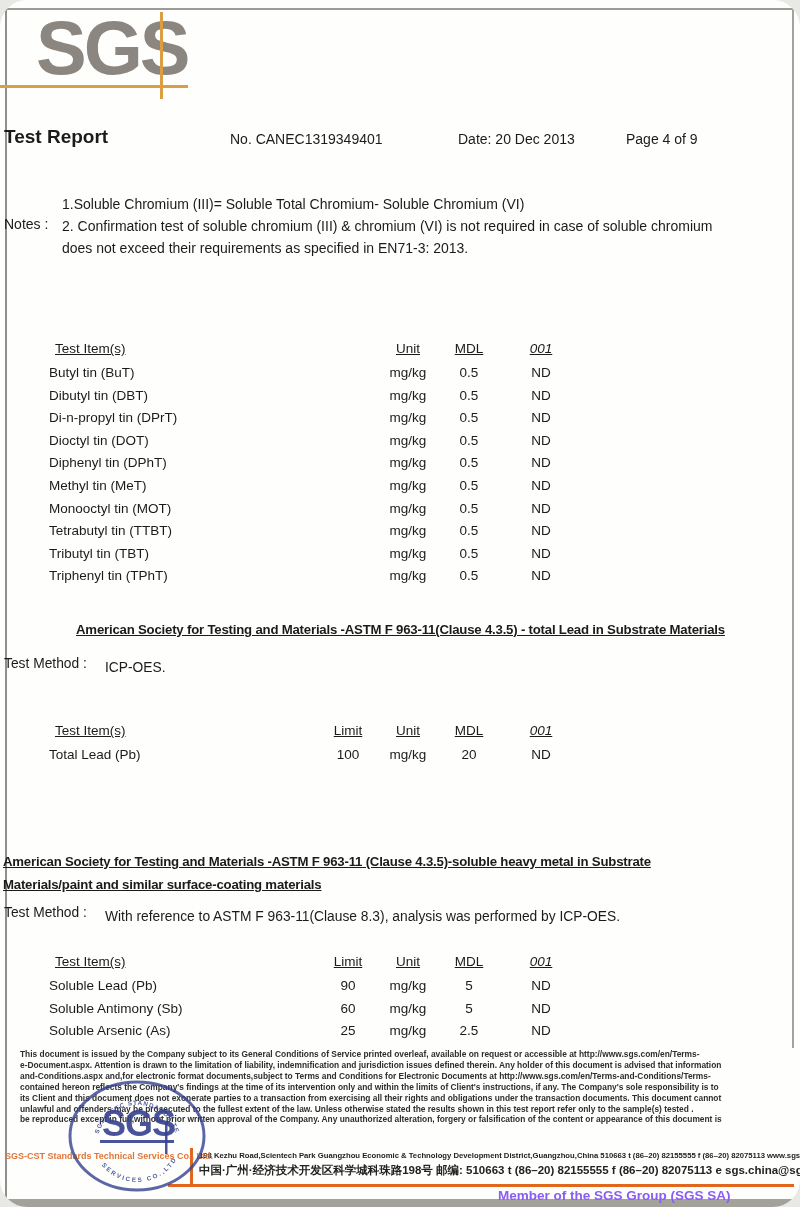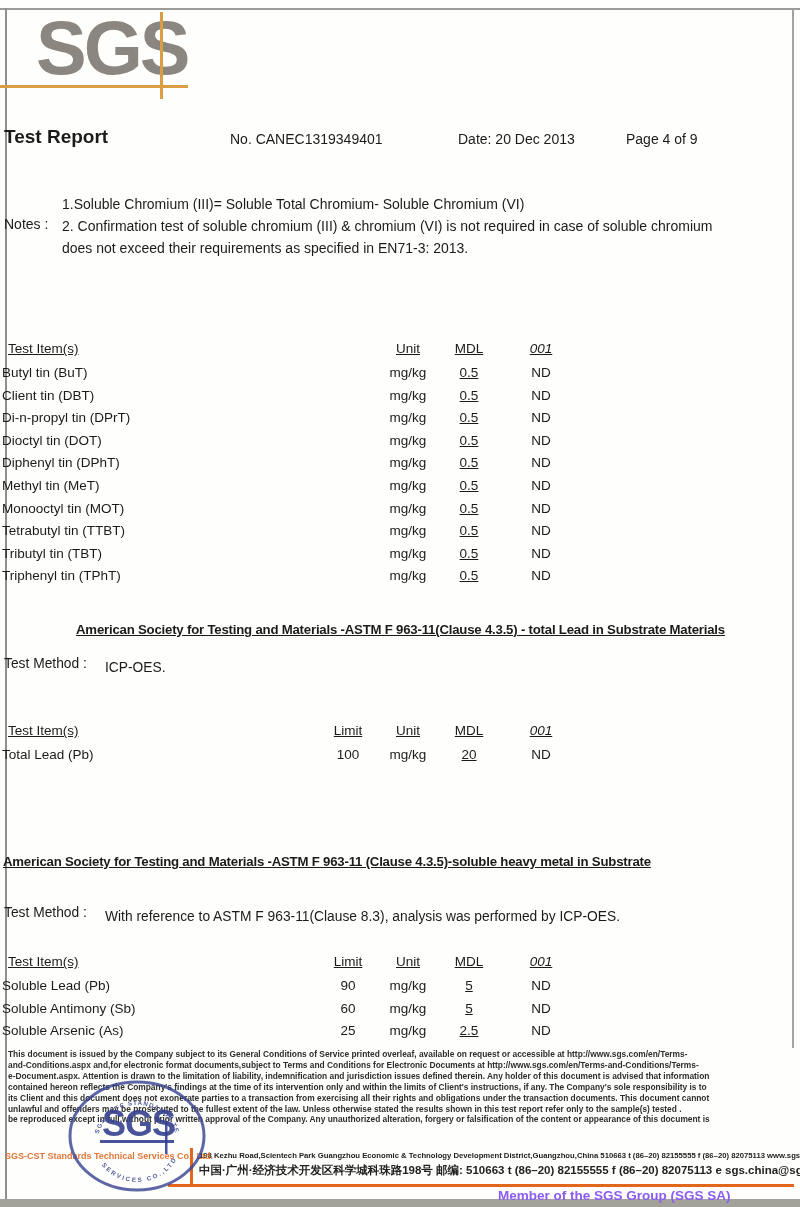--- a/index.html
+++ b/index.html
@@ -1,17 +1,17 @@
 <!DOCTYPE html>
 <html><head>
 <meta charset="utf-8">
 <style>
   html,body{margin:0;padding:0;background:#e8e8e4;}
   .page{position:relative;width:800px;height:1207px;margin:0 auto;background:#fefefc;
-        font-family:"Liberation Sans",sans-serif;color:#1b1b1b;overflow:hidden;}
+        font-family:"Liberation Sans",sans-serif;color:#1b1b1b;overflow:hidden;border-radius:27px;}
   .abs{position:absolute;}
   .nowrap{white-space:nowrap;}
   
   .border-top{left:0;top:8px;width:800px;height:2px;background:#9b9b97;}
   .border-left{left:5px;top:8px;width:2px;height:1192px;background:#8f8f8b;}
   .border-right{left:792px;top:10px;width:2px;height:1038px;background:#a3a39e;}
   .bottom-strip{left:0;top:1199px;width:800px;height:8px;background:#a2a29a;}
   
   .logo-text{left:36px;top:10px;font-size:76px;line-height:76px;font-weight:bold;
              color:#8b8680;letter-spacing:-3px;}
@@ -24,44 +24,44 @@
   .report-page{left:626px;top:131px;font-size:14px;}
   
   .notes-label{left:4px;top:172px;font-size:14px;margin-top:44px;}
   .notes-lines{left:62px;top:193px;font-size:14px;line-height:22px;width:760px;}
   .notes-lines .ln{white-space:nowrap;}
   
   .tbl{left:0;width:640px;font-size:13.5px;}
   .tr{position:relative;height:22.6px;line-height:22.6px;}
   .tr-h{position:relative;height:26px;line-height:26px;}
   .tr-h span{text-decoration:underline;}
-  .c-item{position:absolute;left:8px;white-space:nowrap;}
+  .c-item{position:absolute;left:8px;white-space:nowrap;padding-left:47px;}
   .tr .c-item{left:2px;}
   .c-limit{position:absolute;left:315px;width:66px;text-align:center;}
   .c-unit{position:absolute;left:375px;width:66px;text-align:center;}
-  .c-mdl{position:absolute;left:437px;width:64px;text-align:center;text-decoration:underline;}
+  .c-mdl{position:absolute;left:437px;width:64px;text-align:center;}
   .c-res{position:absolute;left:508px;width:66px;text-align:center;}
   .italic{font-style:italic;}
   .tbl-1{top:336px;}
   .tbl-2{top:718px;}
   .tbl-3{top:949px;}
   
   .sec-heading{left:3px;font-size:13.2px;font-weight:bold;letter-spacing:-0.2px;width:795px;}
   .sec-heading .ln{white-space:nowrap;text-decoration:underline;line-height:23px;}
   .sec1-heading{top:618px;text-align:center;}
   .sec2-heading{top:850px;}
   .tm-label{font-size:13.8px;left:4px;}
   .tm-lines{left:105px;font-size:13.8px;line-height:23px;width:690px;}
   .tm-lines .ln{white-space:nowrap;}
   .tm1{top:656px;}
   .tm2{top:905px;}
   
   .legal{left:8px;top:1049px;width:786px;font-size:8.4px;font-weight:bold;
          line-height:10.9px;color:#2e2e2e;}
-  .legal .ln{white-space:nowrap;}
+  .legal .ln{white-space:nowrap;margin-left:12px;}
   
   .stamp{left:46px;top:1078px;z-index:3;}
   .company-lines{left:5px;top:1150px;font-size:9px;font-weight:bold;color:#e0763a;
                  line-height:13.5px;z-index:1;width:330px;}
   .company-lines .ln{white-space:nowrap;}
   .addr-vbar{left:190px;top:1148px;width:3px;height:37px;background:#e2671d;}
   .addr-en{left:199px;top:1151px;font-size:7.7px;font-weight:bold;color:#222;width:595px;}
   .addr-cn{left:199px;top:1163px;font-size:11.5px;font-weight:bold;color:#222;width:595px;}
   .addr-hline{left:168px;top:1184px;width:626px;height:3px;background:#e2671d;}
   .member{left:498px;top:1188px;font-size:13.5px;font-weight:bold;color:#8b5cf6;}
@@ -100,21 +100,21 @@
       <span class="c-res italic">001</span>
     </div>
     <div>
         <div class="tr">
           <span class="c-item">Butyl tin (BuT)</span>
           <span class="c-unit">mg/kg</span>
           <span class="c-mdl">0.5</span>
           <span class="c-res">ND</span>
         </div>
         <div class="tr">
-          <span class="c-item">Client tin (DBT)</span>
+          <span class="c-item">Dibutyl tin (DBT)</span>
           <span class="c-unit">mg/kg</span>
           <span class="c-mdl">0.5</span>
           <span class="c-res">ND</span>
         </div>
         <div class="tr">
           <span class="c-item">Di-n-propyl tin (DPrT)</span>
           <span class="c-unit">mg/kg</span>
           <span class="c-mdl">0.5</span>
           <span class="c-res">ND</span>
         </div>
@@ -185,20 +185,21 @@
           <span class="c-limit">100</span>
           <span class="c-unit">mg/kg</span>
           <span class="c-mdl">20</span>
           <span class="c-res">ND</span>
         </div>
       </div>
   </div>
 
   <div class="abs sec-heading sec2-heading">
       <div class="ln">American Society for Testing and Materials -ASTM F 963-11 (Clause 4.3.5)-soluble heavy metal in Substrate</div>
+      <div class="ln">Materials/paint and similar surface-coating materials</div>
     </div>
   <div class="abs tm-label tm2">Test Method :</div>
   <div class="abs tm-lines tm2">
       <div class="ln">With reference to  ASTM F 963-11(Clause 8.3), analysis was performed by ICP-OES.</div>
     </div>
 
   <div class="abs tbl tbl-3">
     <div class="tr-h">
       <span class="c-item">Test Item(s)</span>
       <span class="c-limit">Limit</span>
@@ -226,22 +227,22 @@
           <span class="c-limit">25</span>
           <span class="c-unit">mg/kg</span>
           <span class="c-mdl">2.5</span>
           <span class="c-res">ND</span>
         </div>
       </div>
   </div>
 
   <div class="abs legal">
       <div class="ln">This document is issued by the Company subject to its General Conditions of Service printed overleaf, available on request or accessible at http://www.sgs.com/en/Terms-</div>
+      <div class="ln">e-Document.aspx. Attention is drawn to the limitation of liability, indemnification and jurisdiction issues defined therein. Any holder of this document is advised that information</div>
       <div class="ln">and-Conditions.aspx and,for electronic format documents,subject to Terms and Conditions for Electronic Documents at http://www.sgs.com/en/Terms-and-Conditions/Terms-</div>
-      <div class="ln">e-Document.aspx. Attention is drawn to the limitation of liability, indemnification and jurisdiction issues defined therein. Any holder of this document is advised that information</div>
       <div class="ln">contained hereon reflects the Company's findings at the time of its intervention only and within the limits of Client's instructions, if any.  The Company's sole responsibility is to</div>
       <div class="ln">its Client and this document does not exonerate parties to a transaction from exercising all their rights and obligations under the transaction documents. This document cannot</div>
       <div class="ln">unlawful and offenders may be prosecuted to the fullest extent of the law. Unless otherwise stated the results shown in this test report refer only to the sample(s) tested .</div>
       <div class="ln">be reproduced except in full,without prior written approval of the Company. Any unauthorized alteration, forgery or falsification of the content or appearance of this document is</div>
     </div>
 
   <svg class="abs stamp" width="182" height="118" viewBox="0 0 182 118">
     <ellipse cx="91" cy="58" rx="67" ry="54" fill="none" stroke="#35418f" stroke-width="3" opacity="0.8"></ellipse>
     <defs>
       <path id="arc-top" d="M 52 58 A 40 40 0 0 1 130 58"></path>

